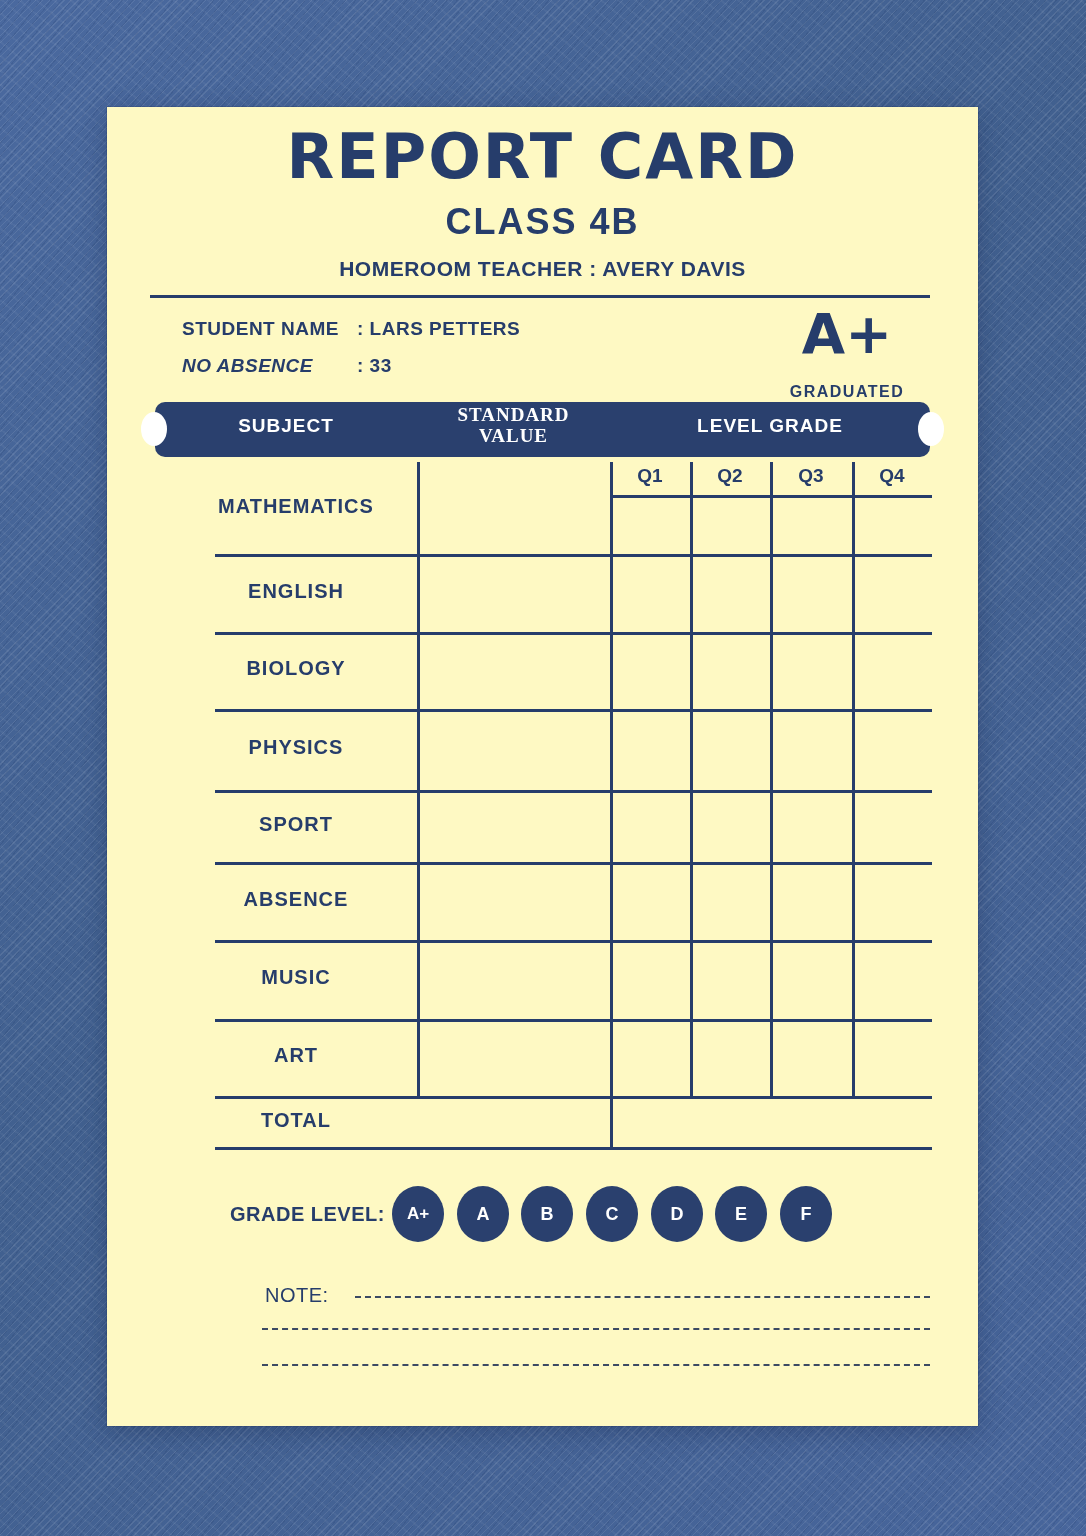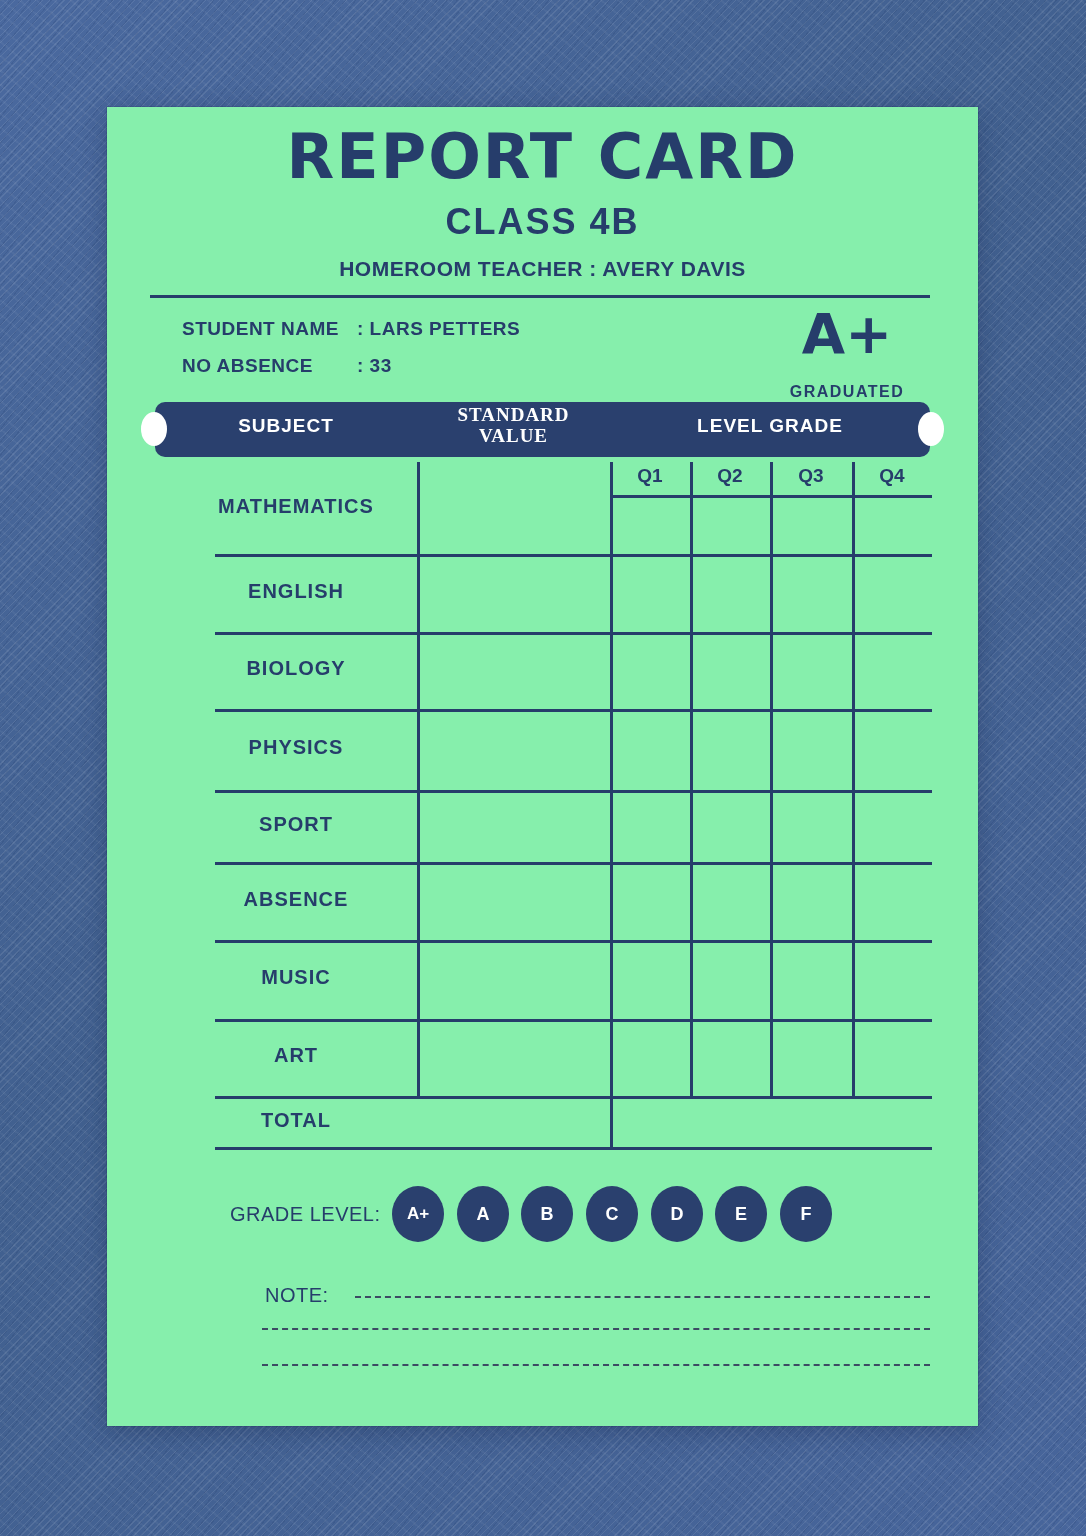--- a/index.html
+++ b/index.html
@@ -8,21 +8,21 @@
     font-family:"Liberation Sans",sans-serif;
     background-color:#46659e;
     background-image:
       repeating-linear-gradient(135deg, rgba(255,255,255,0.09) 0px, rgba(255,255,255,0.09) 1px, transparent 1px, transparent 5px),
       repeating-linear-gradient(128deg, rgba(16,38,82,0.12) 0px, rgba(16,38,82,0.12) 1px, transparent 1px, transparent 8px),
       repeating-linear-gradient(40deg, rgba(255,255,255,0.04) 0px, rgba(255,255,255,0.04) 2px, transparent 2px, transparent 11px),
       linear-gradient(135deg,#4a699f 0%,#41608f 45%,#47659b 100%);
   }
   .card{
     position:absolute;left:107px;top:107px;width:871px;height:1319px;
-    background:#86efac;
+    background:#fef9c3;
     box-shadow:0 0 0 1px rgba(15,30,70,0.15), 0 6px 24px rgba(10,25,60,0.28);
   }
   .abs{position:absolute;}
   .navy{color:#263d6b;}
   .ctr{text-align:center;}
   .title{left:0;top:16px;width:100%;font-size:62px;font-weight:bold;letter-spacing:2px;line-height:1.1;font-family:"DejaVu Sans","Liberation Sans",sans-serif;}
   .subtitle{left:0;top:94px;width:100%;font-size:36px;font-weight:bold;letter-spacing:2px;}
   .homeroom{left:0;top:150px;width:100%;font-size:21px;font-weight:bold;letter-spacing:0.5px;}
   .rule{left:43px;top:188px;width:780px;height:3px;background:#263d6b;}
   .info-label{font-size:19px;font-weight:bold;letter-spacing:0.5px;}
@@ -30,38 +30,38 @@
   .graduated{left:660px;top:260px;width:160px;font-size:16px;font-weight:bold;letter-spacing:1.5px;margin-top:16px;}
   .ribbon{left:48px;top:295px;width:775px;height:55px;background:#2a406e;border-radius:10px;}
   .notch{position:absolute;width:26px;height:34px;background:#ffffff;border-radius:50%;top:10px;}
   .notch.l{left:-14px;}
   .notch.r{right:-14px;}
   .rib-label{position:absolute;top:0;height:46px;display:flex;align-items:center;justify-content:center;color:#ffffff;font-size:19px;font-weight:bold;letter-spacing:1px;text-align:center;line-height:21px;}
   .vline{background:#263d6b;width:3px;}
   .hline{background:#263d6b;height:3px;left:108px;width:717px;}
   .qlabel{top:358px;width:80px;height:26px;font-size:19px;font-weight:bold;text-align:center;}
   .subj{left:48px;width:282px;height:26px;font-size:20px;font-weight:bold;letter-spacing:1px;text-align:center;}
-  .glabel{left:123px;top:1096px;font-size:20px;font-weight:normal;letter-spacing:0.5px;}
+  .glabel{left:123px;top:1096px;font-size:20px;font-weight:bold;letter-spacing:0.5px;}
   .gcirc{top:1079px;width:52px;height:56px;background:#2a406e;border-radius:50%;display:flex;align-items:center;justify-content:center;color:#fff;font-size:18px;font-weight:bold;}
   .note-label{left:158px;top:1177px;font-size:20px;font-weight:normal;letter-spacing:0.5px;}
   .dash{height:0;border-top:2px dashed #3c4a63;}
 </style>
 </head>
 <body>
 
 <div class="card">
 
   <div class="abs navy ctr title">REPORT CARD</div>
   <div class="abs navy ctr subtitle">CLASS 4B</div>
   <div class="abs navy ctr homeroom">HOMEROOM TEACHER : AVERY DAVIS</div>
   <div class="abs rule"></div>
 
   <div class="abs navy info-label" style="left:75px;top:211px;">STUDENT NAME</div>
   <div class="abs navy info-label" style="left:250px;top:211px;">: LARS PETTERS</div>
-  <div class="abs navy info-label" style="left:75px;top:248px;">NO ABSENCE</div>
+  <div class="abs navy info-label" style="left:75px;top:248px;font-style:italic;">NO ABSENCE</div>
   <div class="abs navy info-label" style="left:250px;top:248px;">: 33</div>
 
   <div class="abs navy ctr overall-grade">A+</div>
   <div class="abs navy ctr graduated">GRADUATED</div>
 
   <div class="abs ribbon">
     <div class="notch l"></div>
     <div class="notch r"></div>
     <div class="rib-label" style="left:0;width:262px;">SUBJECT</div>
     <div class="rib-label" style="left:262px;width:193px;font-family:Liberation Serif, serif;">

